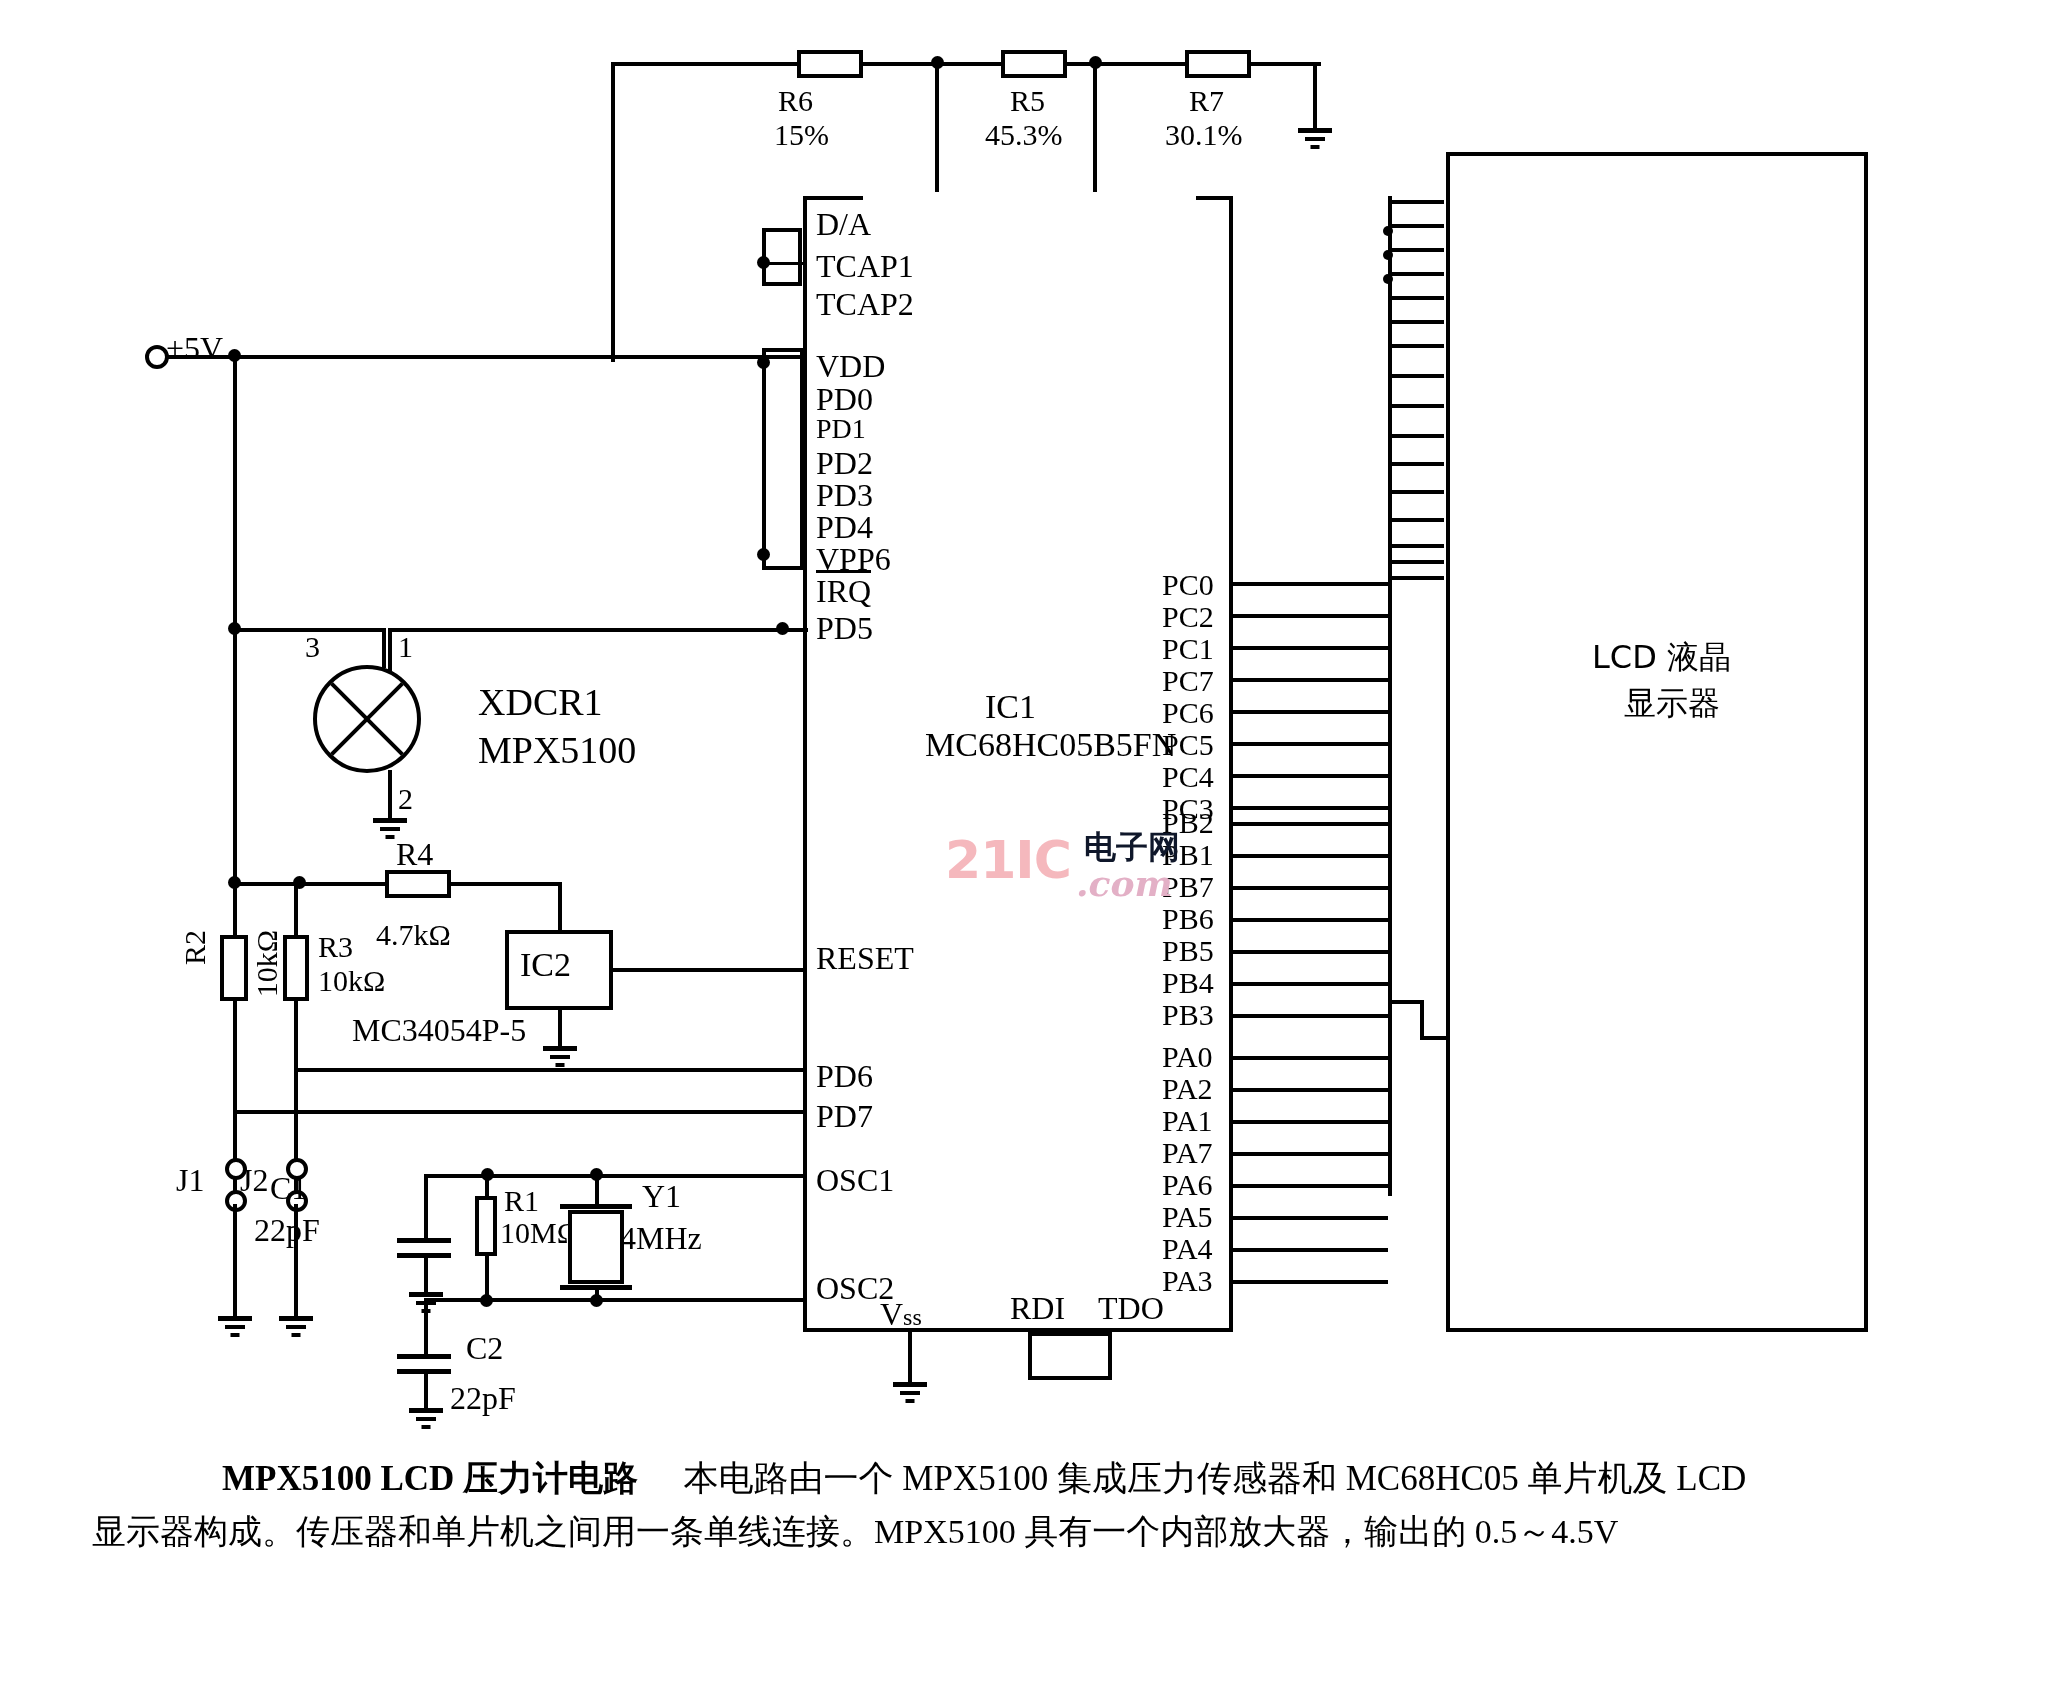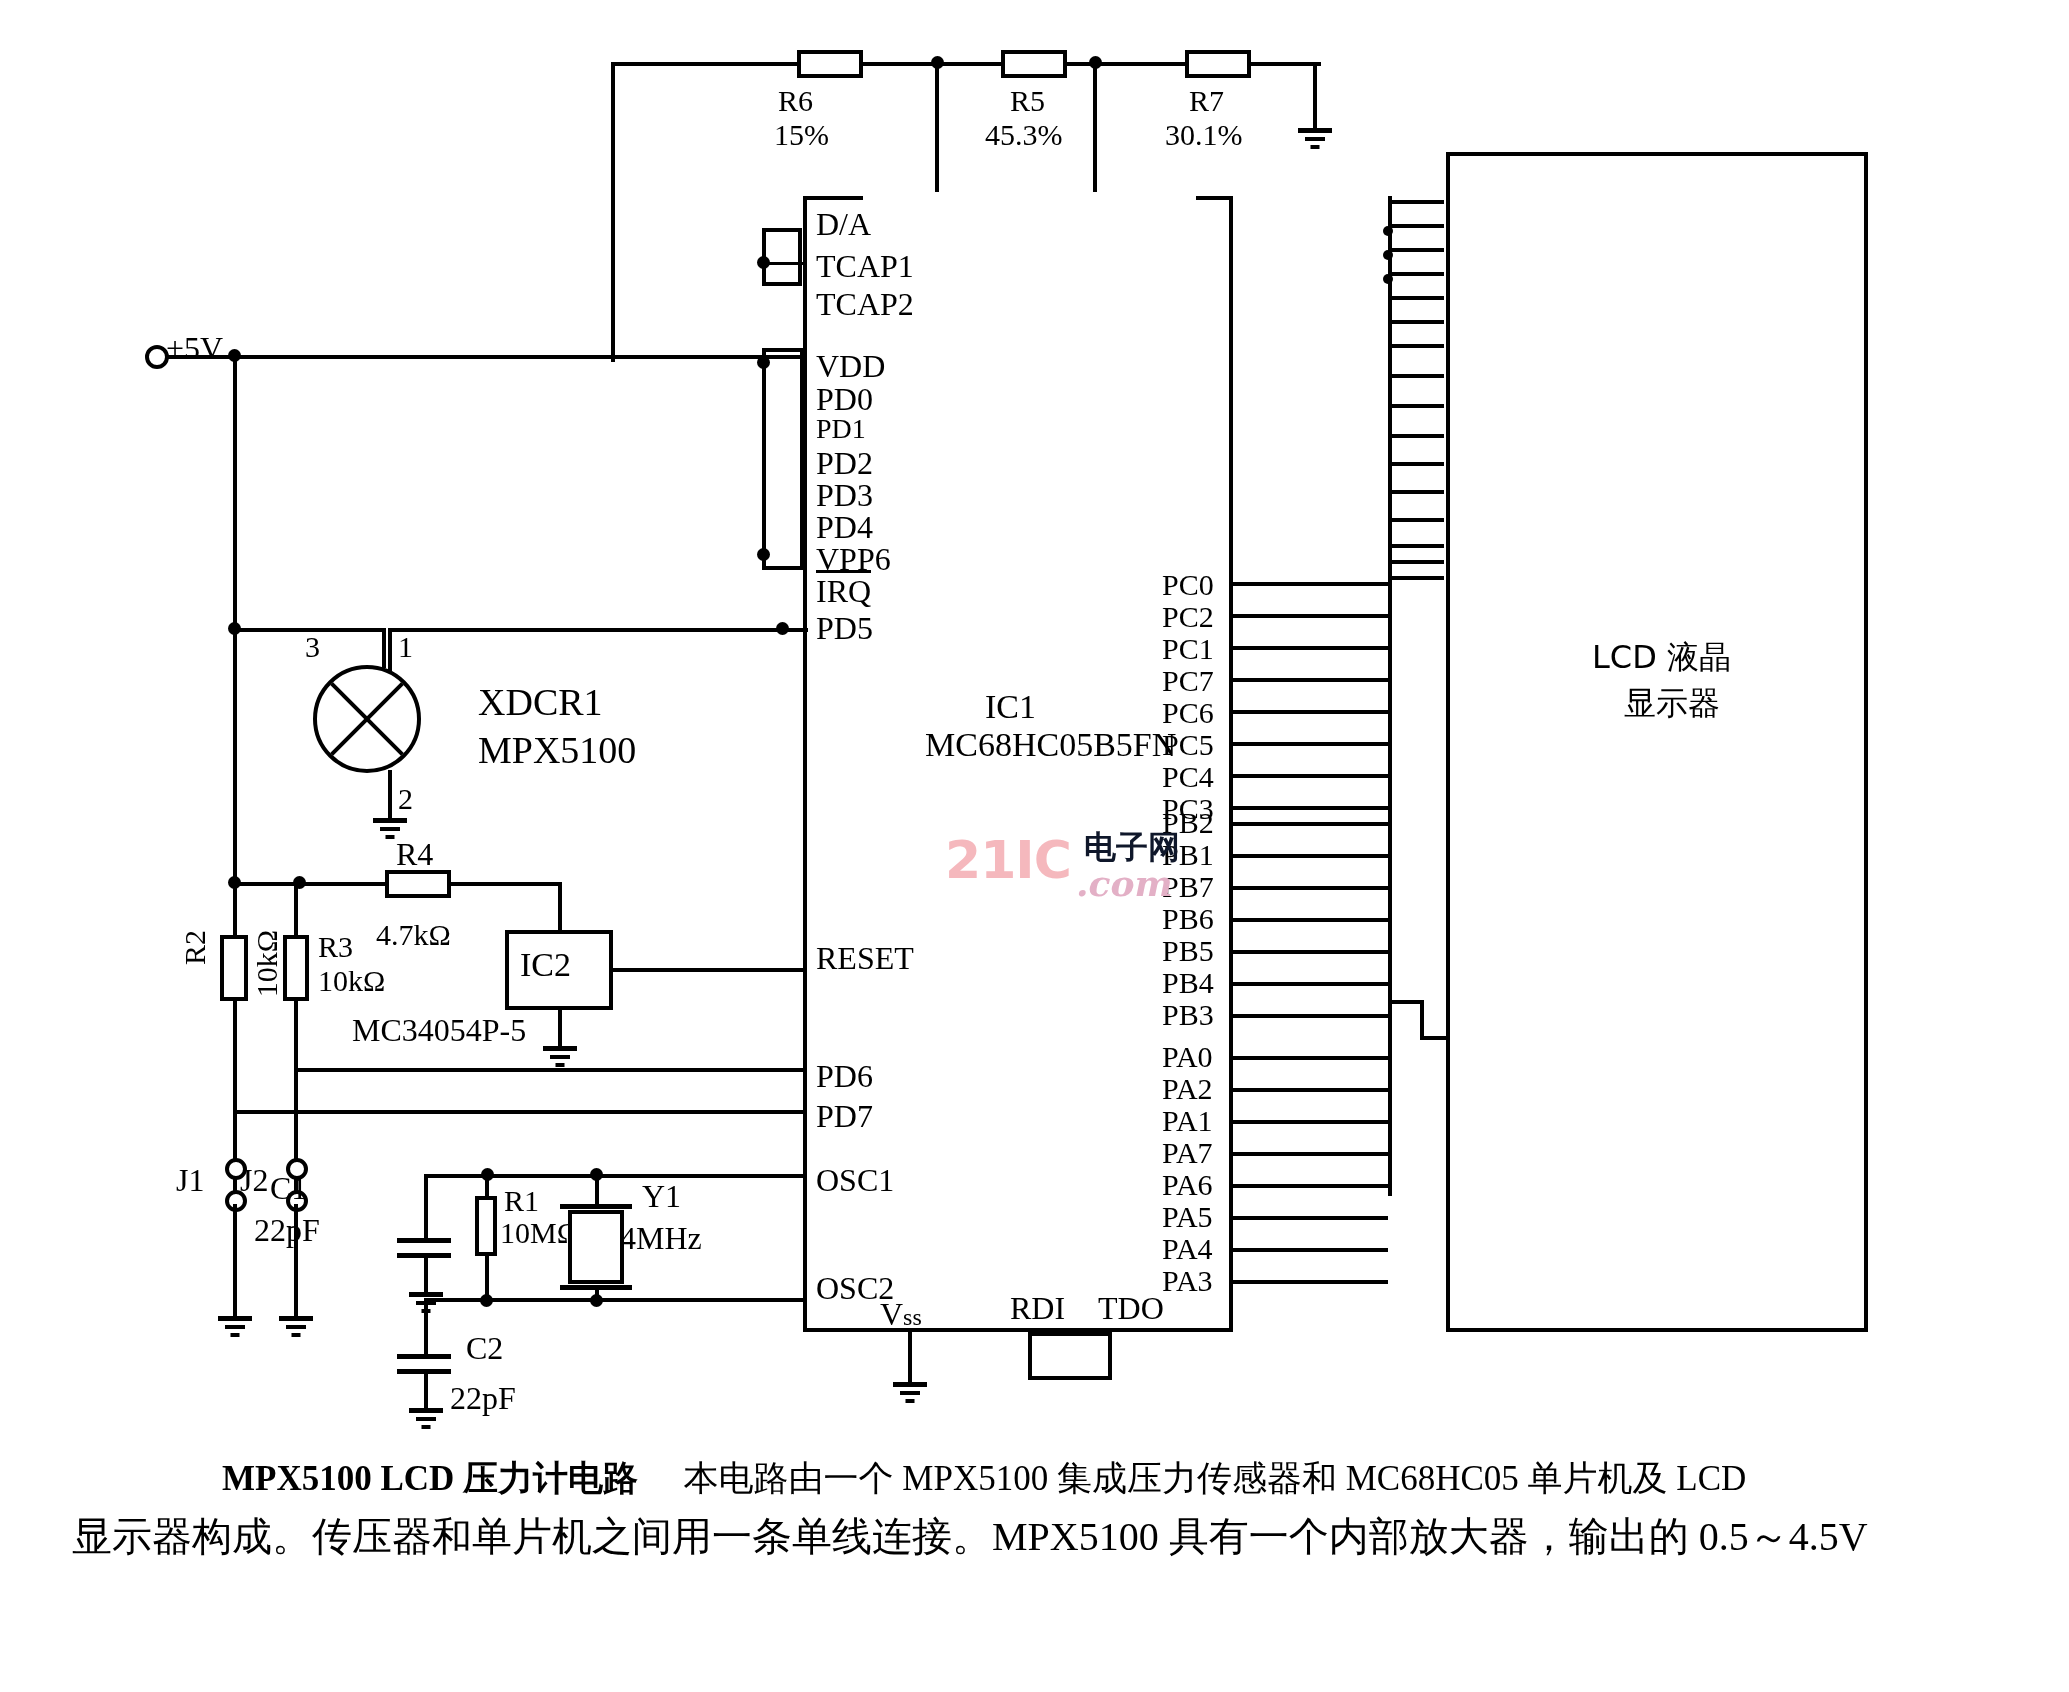--- a/index.html
+++ b/index.html
@@ -401,16 +401,16 @@
   <div class="wm" style="left:945px;top:830px;font-size:52px;letter-spacing:-1px;color:#f5b8bd;"><span>21IC</span></div>
   <div class="wm" style="left:1084px;top:826px;font-size:32px;color:#0f172a;"><span>电子网</span></div>
   <div class="wm" style="left:1076px;top:862px;font-size:36px;font-style:italic;color:#e3b0c6;font-family:'DejaVu Serif',serif;"><span>.com</span></div>
 
   <div class="caption" style="top:1452px;">
     <p style="padding-left:222px;font-size:35px;line-height:1.55;">
       <b>MPX5100 LCD 压力计电路</b>
       <span style="display:inline-block;width:28px;"></span>
       <span>本电路由一个 MPX5100 集成压力传感器和 MC68HC05 单片机及 LCD</span>
     </p>
-    <p style="padding-left:72px;font-size:40px;line-height:1.55;">显示器构成。传压器和单片机之间用一条单线连接。MPX5100 具有一个内部放大器，输出的 0.5～4.5V</p>
+    <p style="padding-left:92px;font-size:34px;line-height:1.55;">显示器构成。传压器和单片机之间用一条单线连接。MPX5100 具有一个内部放大器，输出的 0.5～4.5V</p>
   </div>
 
 </div>
 
 </body></html>

